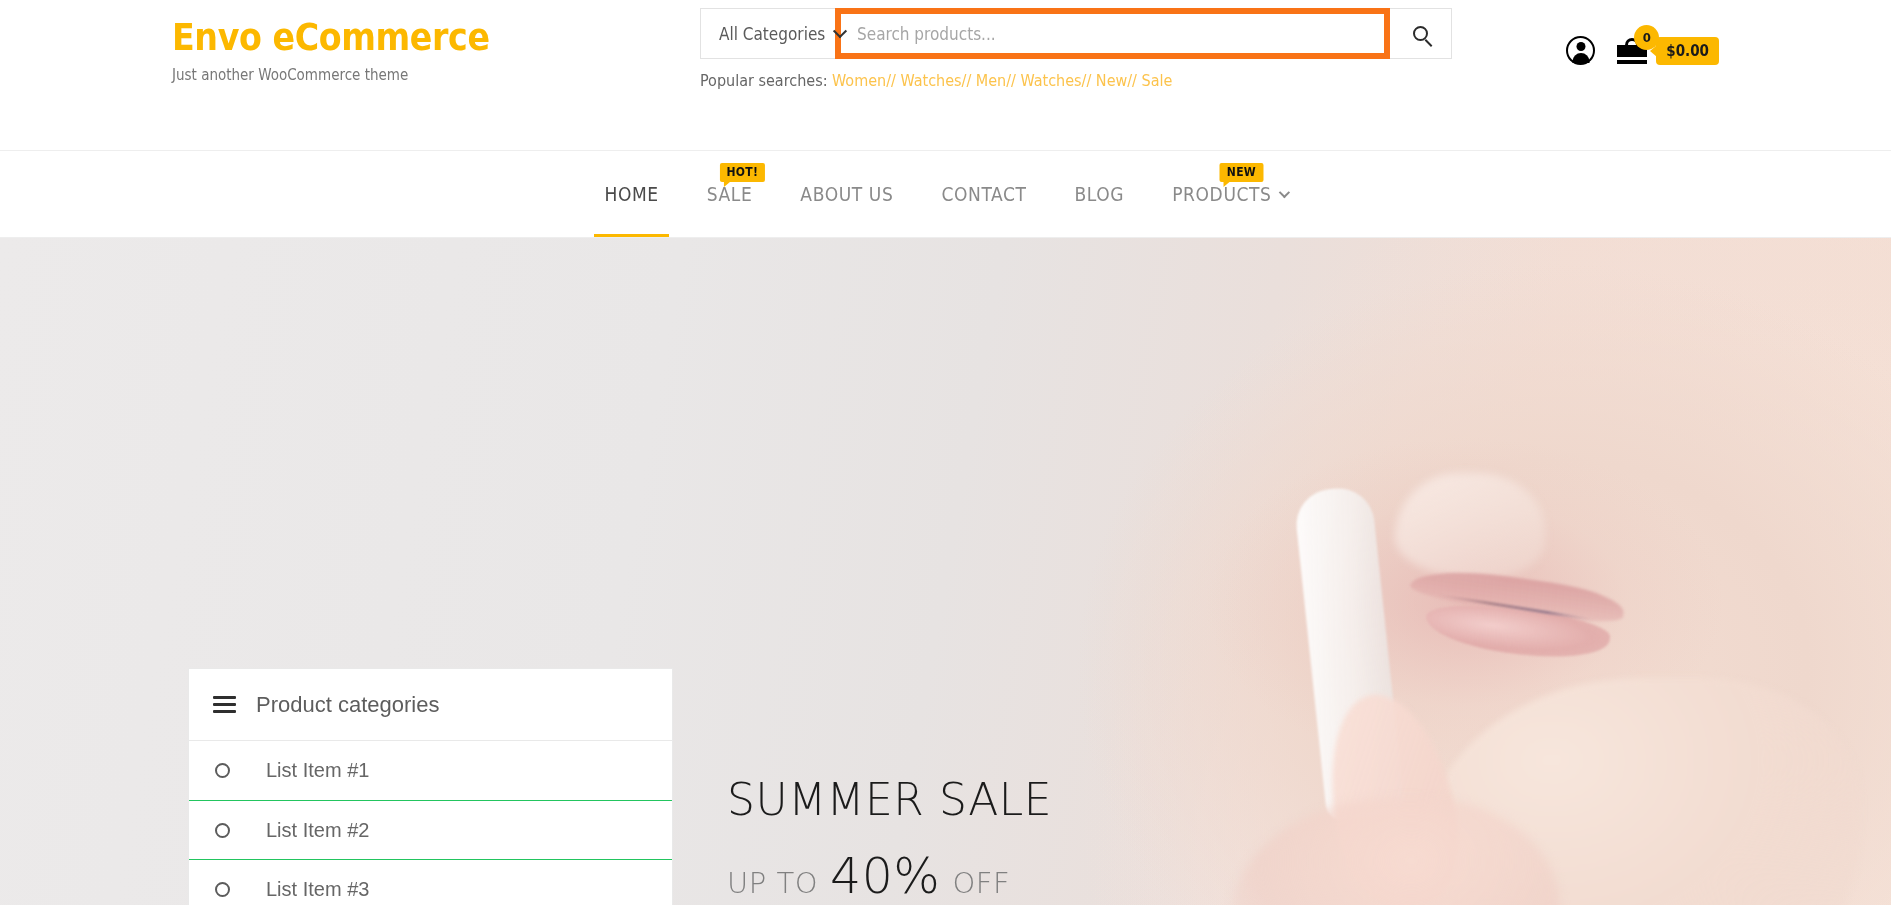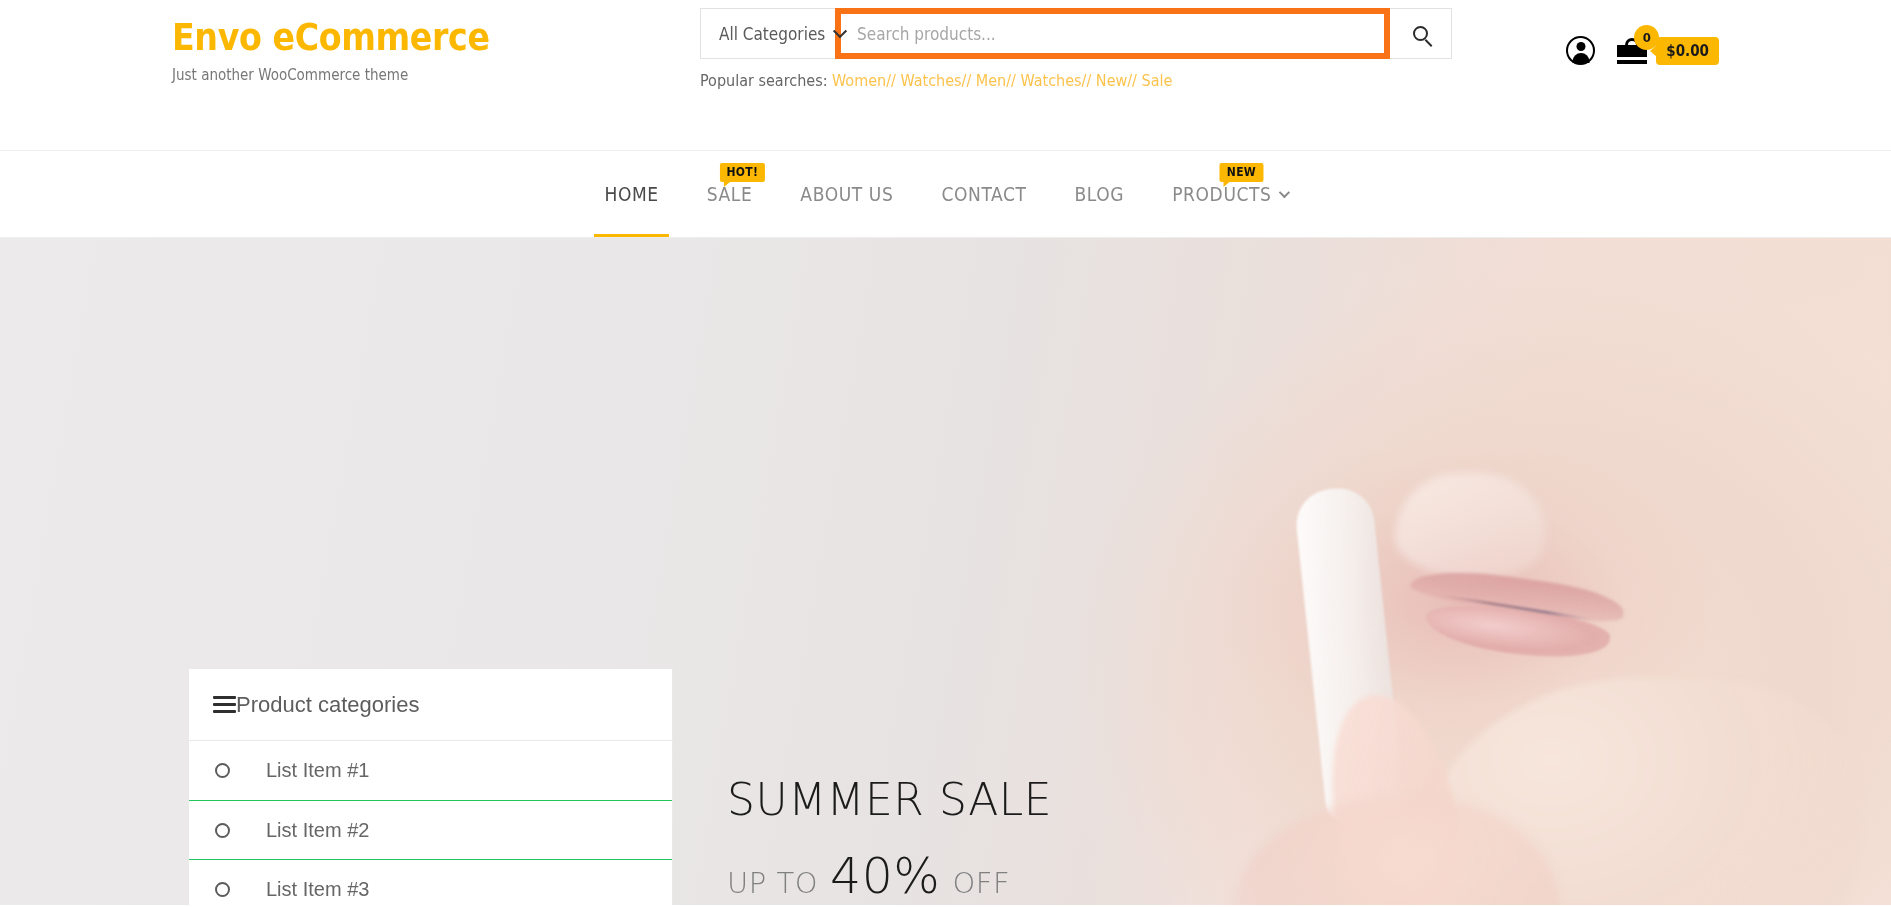--- a/index.html
+++ b/index.html
@@ -403,20 +403,21 @@
     position: absolute;
     left: 188px; top: 430px;
     width: 485px;
     background: #ffffff;
     border: 1px solid #e9e9e9;
     z-index: 5;
   }
   .cat-header {
     display: flex;
     align-items: center;
+    gap: 20px;
     height: 72px;
     padding: 0 24px;
     border-bottom: 1px solid #e9e9e9;
     cursor: pointer;
   }
   .burger { width: 23px; flex: none; }
   .burger span {
     display: block;
     height: 3px;
     background: #2f2f2f;

